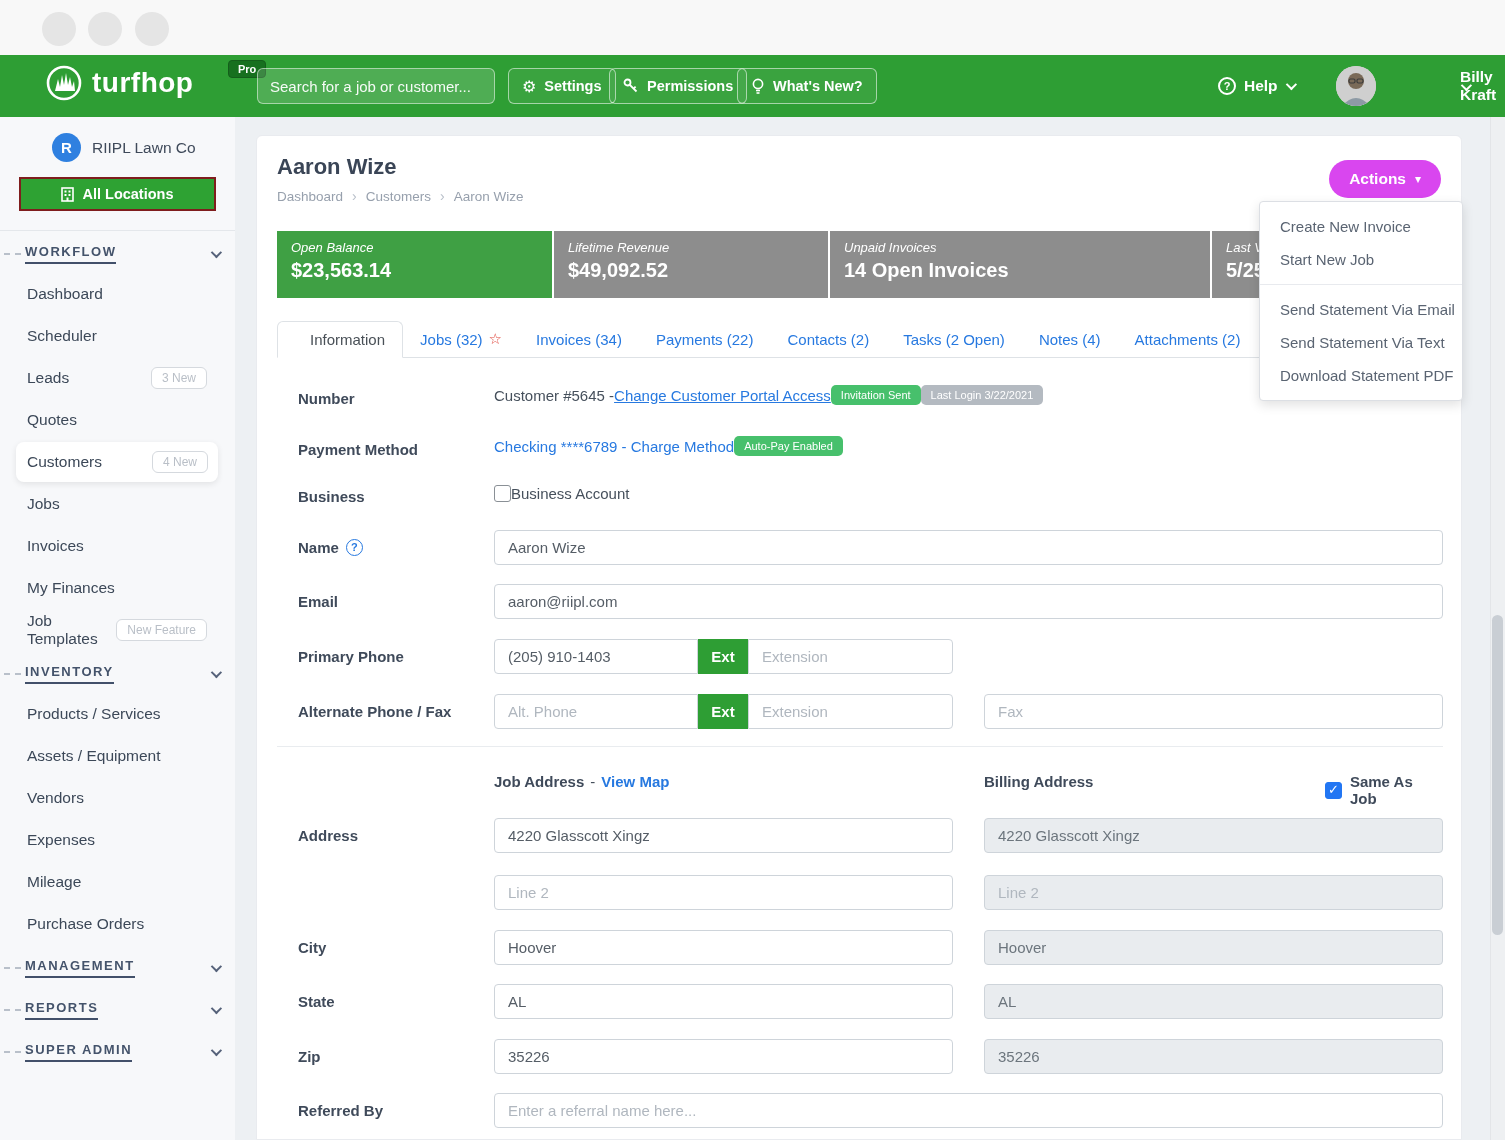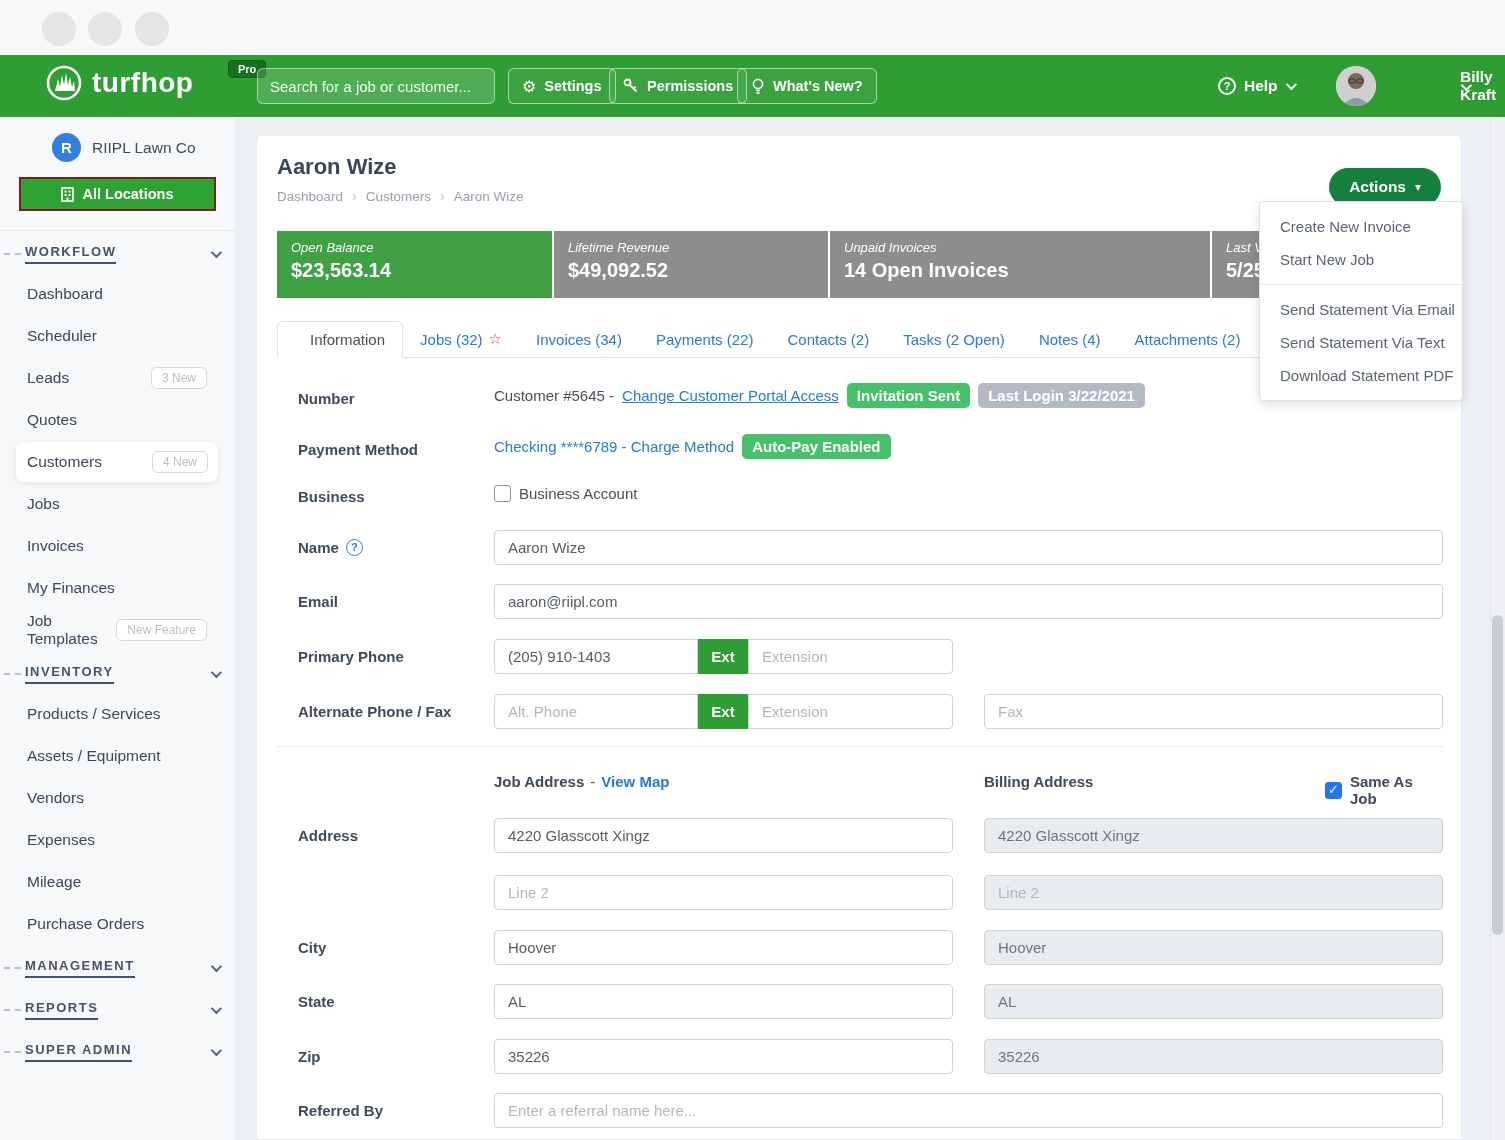--- a/index.html
+++ b/index.html
@@ -40,21 +40,21 @@
   .side-item.active { background:#fff; margin:1px 17px 1px 16px; height:40px; padding-left:11px; border-radius:8px; box-shadow:0 2px 6px rgba(0,0,0,.09); }
   .side-badge { margin-left:auto; margin-right:28px; border:1px solid #d5d9de; color:#b9bfc7; background:#fff; border-radius:6px; font-size:12px; padding:3px 10px; white-space:nowrap; }
   .side-item.active .side-badge { margin-right:10px; }
 
   
   .card { position:absolute; left:256px; top:135px; width:1206px; height:1005px; background:#fff; border:1px solid #e9ebef; border-radius:6px 6px 0 0; }
   .page-title { position:absolute; left:20px; top:18px; font-size:22px; font-weight:bold; color:#3a4556; }
   .breadcrumb { position:absolute; left:20px; top:52px; font-size:13.5px; color:#97a0ad; display:flex; gap:9px; align-items:center; }
   .crumb { cursor:pointer; }
   .crumb-sep { color:#b8bfc9; font-size:14px; }
-  .actions-btn { position:absolute; right:20px; top:24px; height:38px; padding:8px 20px; background:#15803d; border:none; border-radius:19px; color:#fff; font-size:15.5px; font-weight:bold; display:flex; align-items:center; gap:9px; cursor:pointer; z-index:5; font-family:inherit;margin-top:8px; }
+  .actions-btn { position:absolute; right:20px; top:24px; height:38px; padding:8px 20px; background:#d946ef; border:none; border-radius:19px; color:#fff; font-size:15.5px; font-weight:bold; display:flex; align-items:center; gap:9px; cursor:pointer; z-index:5; font-family:inherit; }
   .dropdown { position:absolute; left:1002px; top:65px; width:204px; background:#fff; border:1px solid #dcdfe4; border-radius:4px; box-shadow:0 4px 12px rgba(0,0,0,.12); z-index:30; padding:8px 0; }
   .dd-item { padding:8px 20px; font-size:15px; color:#5a6472; cursor:pointer; white-space:nowrap; }
   .dd-divider { margin:8px 0; border-top:1px solid #e8eaee; }
 
   
   .stats { position:absolute; left:20px; top:95px; width:1166px; height:67px; display:flex; gap:2px; z-index:1; }
   .stat { padding:9px 14px; color:#fff; overflow:hidden; }
   .stat.green { background:#3fa044; }
   .stat.gray { background:#8d8d8d; }
   .stat-label { font-size:13px; font-style:italic; white-space:nowrap; }
@@ -64,24 +64,24 @@
   .tabs { position:absolute; left:20px; top:185px; width:1166px; height:37px; display:flex; align-items:flex-end; border-bottom:1px solid #dee2e6; }
   .tab { font-size:15px; padding:9px 17px; color:#2779e0; cursor:pointer; white-space:nowrap; display:flex; align-items:center; gap:6px; }
   .tab.active { color:#495057; background:#fff; border:1px solid #dee2e6; border-bottom:1px solid #fff; border-radius:6px 6px 0 0; margin-bottom:-1px;padding-left:32px; }
   .tab-star { color:#e0493f; font-size:15px; }
 
   
   .frm-label { position:absolute; left:41px; font-size:15px; font-weight:bold; color:#3f4a5a; line-height:35px; white-space:nowrap; display:flex; align-items:center; gap:7px; }
   .inp { position:absolute; height:35px; border:1px solid #ced4da; border-radius:4px; font-size:15px; color:#555d66; padding:0 13px; outline:none; background:#fff; font-family:inherit; }
   .inp::placeholder { color:#b0b7bf; }
   .inp:disabled { background:#e9ecef; color:#6c757d; }
-  .row-text { position:absolute; left:237px; display:flex; align-items:center; gap:8px; font-size:15px; color:#46505c; }
+  .row-text { position:absolute; left:237px; display:flex; align-items:center; gap:0; font-size:15px; color:#46505c; }
   .link { color:#2779e0; cursor:pointer; }
   .link.u { text-decoration:underline; }
-  .badge { border-radius:5px; padding:4px 10px; font-size:15px; font-weight:bold; color:#fff; white-space:nowrap; }
+  .badge { border-radius:5px; padding:4px 10px; font-size:11px; font-weight:normal; color:#fff; white-space:nowrap; }
   .badge.green { background:#47c06c; }
   .badge.gray { background:#b4bac1; }
   .cb { width:17px; height:17px; border:1.5px solid #8a9096; border-radius:3px; background:#fff; display:inline-block; cursor:pointer; position:relative; }
   .cb.checked { background:#2276f3; border-color:#2276f3; }
   .cb.checked::after { content:"✓"; position:absolute; left:2px; top:-1px; color:#fff; font-size:13px; font-weight:bold; }
   .q-blue { width:17px; height:17px; border:1.5px solid #2779e0; color:#2779e0; border-radius:50%; font-size:11px; font-weight:bold; display:inline-flex; align-items:center; justify-content:center; }
   .ext-box { position:absolute; width:50px; height:35px; background:#2e9e34; color:#fff; font-size:15px; font-weight:bold; display:flex; align-items:center; justify-content:center; }
   .hr { position:absolute; left:20px; top:610px; width:1166px; border-top:1px solid #e9ecef; }
   .addr-head { position:absolute; top:637px; font-size:15px; font-weight:bold; color:#3f4a5a; display:flex; align-items:center; gap:6px; }
   .same-job { position:absolute; top:637px; left:1068px; width:118px; display:flex; align-items:center; justify-content:flex-end; gap:8px; font-size:15px; font-weight:bold; color:#3f4a5a; }

